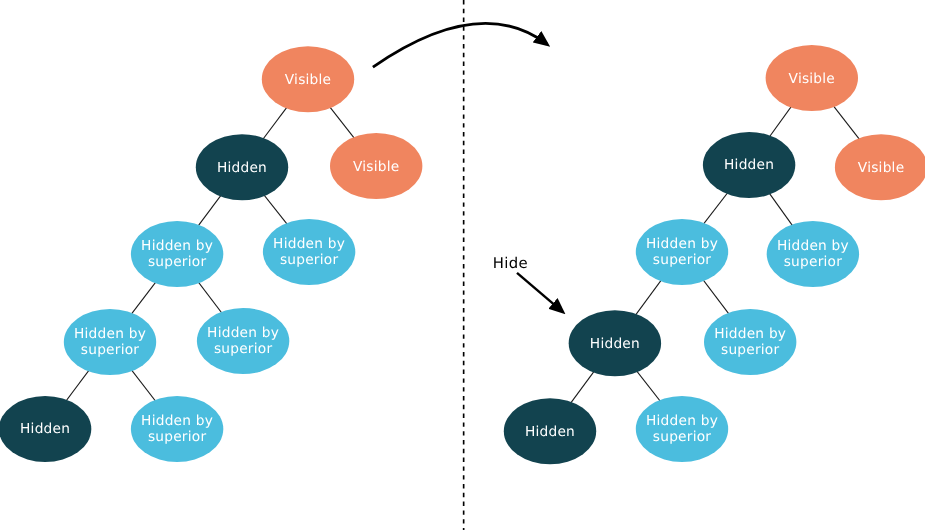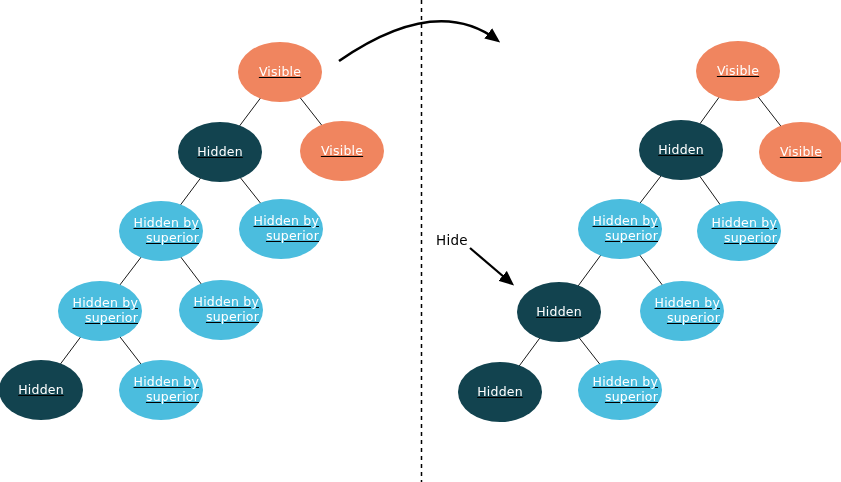--- a/index.html
+++ b/index.html
@@ -17,34 +17,33 @@
     z-index: 1;
   }
   .node {
     position: absolute;
     width: 84px;
     height: 60px;
     border-radius: 50%;
     display: flex;
     align-items: center;
     justify-content: center;
-    text-align: right;
+    text-align: center;
     z-index: 2;
-    text-decoration: underline;
   }
   .node-label {
     color: #ffffff;
     font-size: 12.5px;
     line-height: 1.18;
     letter-spacing: 0.2px;
     padding: 0 4px;
   }
   .hide-label {
     position: absolute;
-    left: 436px;
+    left: 448px;
     top: 232px;
     color: #000000;
     font-size: 13.5px;
     letter-spacing: 0.3px;
     z-index: 2;
   }
   .edge { stroke: #1a1a1a; stroke-width: 1; }
   .arrow-stroke { stroke: #000000; fill: none; }
 </style>
 </head>

